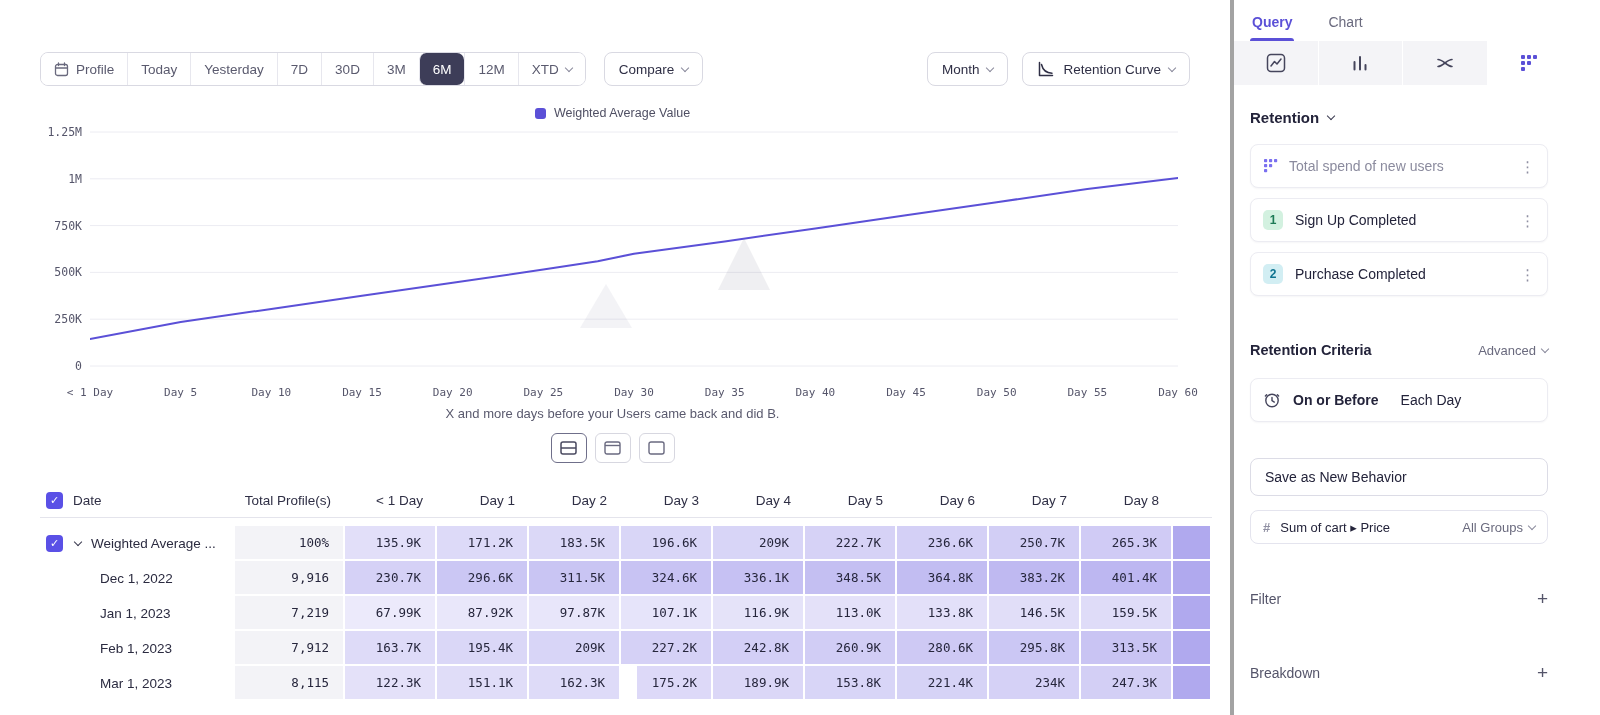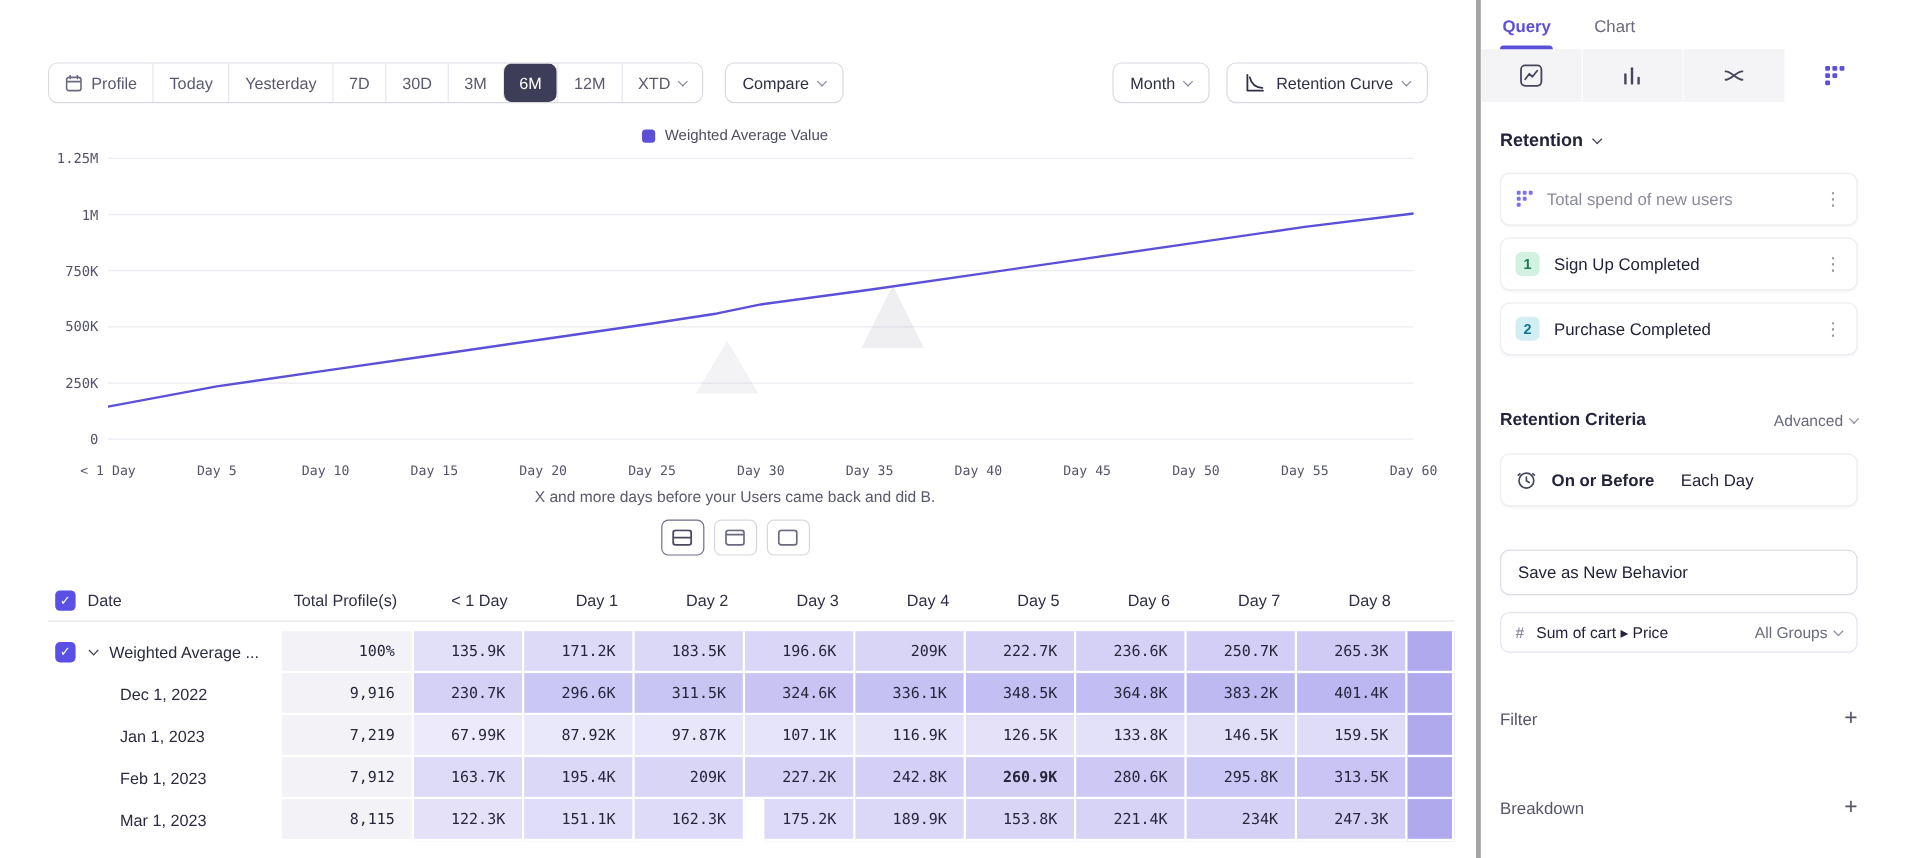--- a/index.html
+++ b/index.html
@@ -275,37 +275,37 @@
         <div class="trow">
           <div class="tcell date-cell indent">
             <span>Jan 1, 2023</span>
           </div>
           <div class="tcell num total">7,219</div>
           <div class="tcell num data" style="background: rgba(98, 84, 221, 0.12);">67.99K</div>
           <div class="tcell num data" style="background: rgba(98, 84, 221, 0.14);">87.92K</div>
           <div class="tcell num data" style="background: rgba(98, 84, 221, 0.15);">97.87K</div>
           <div class="tcell num data" style="background: rgba(98, 84, 221, 0.157);">107.1K</div>
           <div class="tcell num data" style="background: rgba(98, 84, 221, 0.165);">116.9K</div>
-          <div class="tcell num data" style="background: rgba(98, 84, 221, 0.173);">126.5K</div>
+          <div class="tcell num data" style="background: rgba(98, 84, 221, 0.173);">113.0K</div>
           <div class="tcell num data" style="background: rgba(98, 84, 221, 0.18);">133.8K</div>
           <div class="tcell num data" style="background: rgba(98, 84, 221, 0.192);">146.5K</div>
           <div class="tcell num data" style="background: rgba(98, 84, 221, 0.204);">159.5K</div>
           <div class="tcell sliver" style="background: rgba(98, 84, 221, 0.5);"></div>
         </div>
         <div class="trow">
           <div class="tcell date-cell indent">
             <span>Feb 1, 2023</span>
           </div>
           <div class="tcell num total">7,912</div>
           <div class="tcell num data" style="background: rgba(98, 84, 221, 0.208);">163.7K</div>
           <div class="tcell num data" style="background: rgba(98, 84, 221, 0.235);">195.4K</div>
           <div class="tcell num data" style="background: rgba(98, 84, 221, 0.247);">209K</div>
           <div class="tcell num data" style="background: rgba(98, 84, 221, 0.267);">227.2K</div>
           <div class="tcell num data" style="background: rgba(98, 84, 221, 0.28);">242.8K</div>
-          <div class="tcell num data" style="background: rgba(98, 84, 221, 0.294); font-weight: bold;">260.9K</div>
+          <div class="tcell num data" style="background: rgba(98, 84, 221, 0.294);">260.9K</div>
           <div class="tcell num data" style="background: rgba(98, 84, 221, 0.314);">280.6K</div>
           <div class="tcell num data" style="background: rgba(98, 84, 221, 0.33);">295.8K</div>
           <div class="tcell num data" style="background: rgba(98, 84, 221, 0.345);">313.5K</div>
           <div class="tcell sliver" style="background: rgba(98, 84, 221, 0.5);"></div>
         </div>
         <div class="trow">
           <div class="tcell date-cell indent">
             <span>Mar 1, 2023</span>
           </div>
           <div class="tcell num total">8,115</div>

